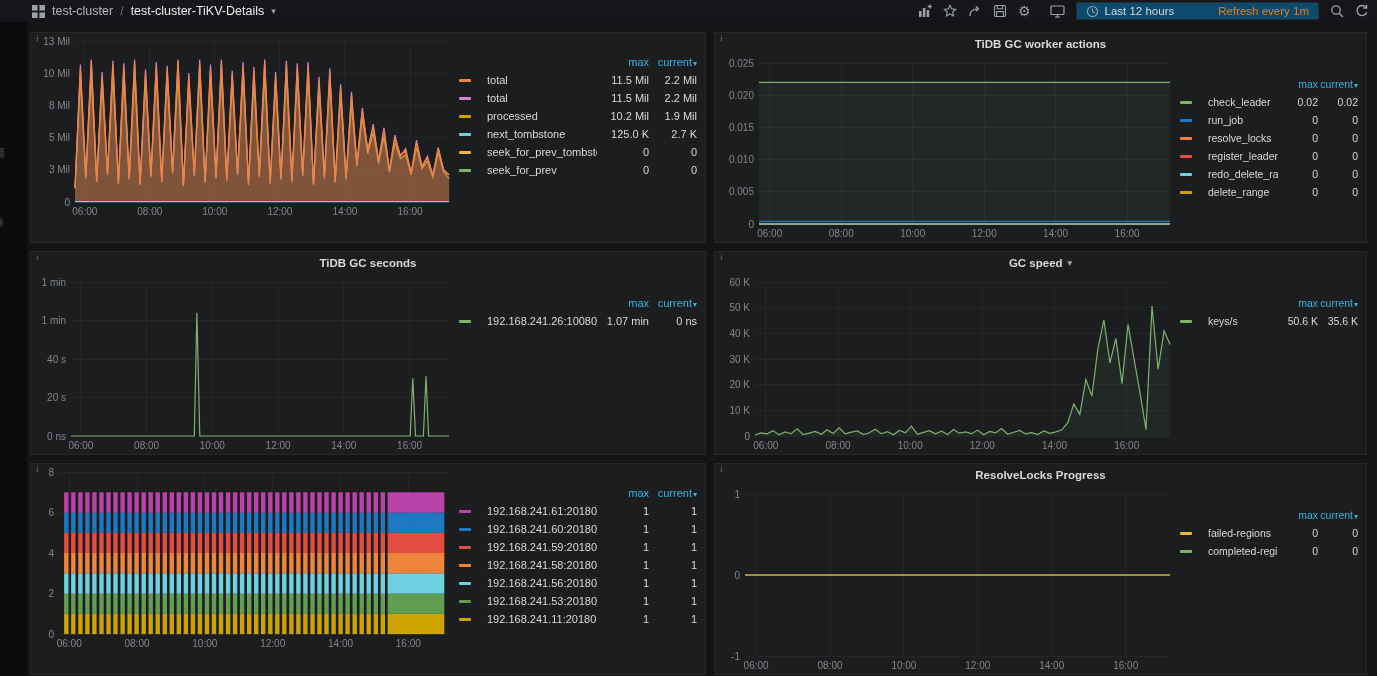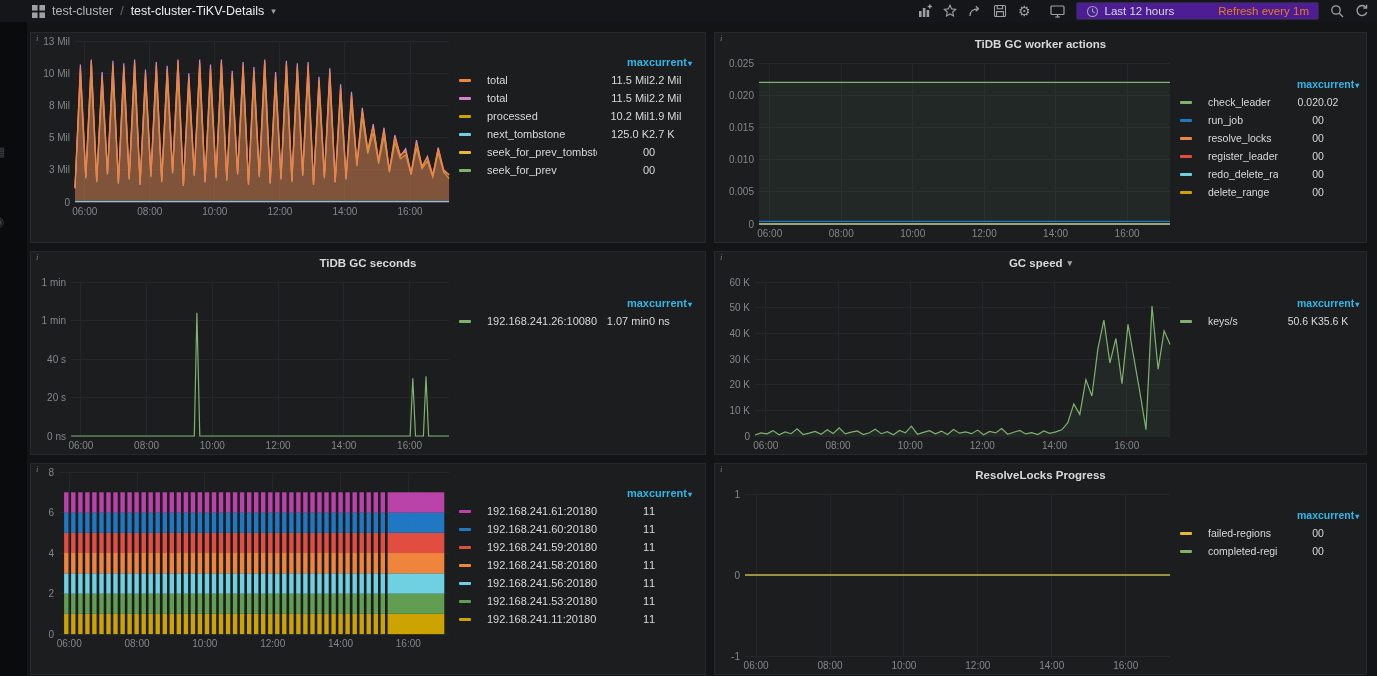--- a/index.html
+++ b/index.html
@@ -19,21 +19,21 @@
   .crumb-folder { color:#b4b6b8; cursor:pointer; }
   .crumb-sep { color:#6a6c6e; }
   .crumb-title { color:#eceded; cursor:pointer; }
   .caret { color:#9ea1a4; font-size:9px; }
   .nav-right { display:flex; align-items:center; gap:11px; padding-right:4px; }
   .nav-icon { display:flex; align-items:center; cursor:pointer; color:#9ea1a4; }
   .nav-icon svg { display:block; }
   .gear-glyph { font-size:14px; line-height:14px; color:#9ea1a4; }
   .time-box {
     display:flex; align-items:center; gap:6px;
-    background:#4c1d95; border:1px solid #2b2d30; border-radius:2px;
+    background:#0c4a6e; border:1px solid #2b2d30; border-radius:2px;
     padding:1px 9px; height:18px; font-size:11.5px; cursor:pointer;
   }
   .refresh-text { color:#eb7b18;margin-left:38px; }
   
   .main { display:flex; height:654px; }
   .sidebar { width:27px; background:#0a0b0d; position:relative; overflow:hidden; flex:none; }
   .side-icon { position:absolute; left:-7px; color:#3c3f42; font-size:13px; cursor:pointer; }
   .content {
     flex:1; padding:10px 10px 0 3px;
     display:grid; grid-template-columns:676px 1fr; grid-template-rows:211px 204px 212px;
@@ -51,26 +51,26 @@
   .panel-title {
     height:22px; flex:none; display:flex; align-items:center; justify-content:center;
     font-size:11.5px; font-weight:600; color:#d8d9da; gap:5px; cursor:pointer;
   }
   .title-caret { color:#9ea1a4; font-size:9px; }
   .panel-body { flex:1; display:flex; min-height:0; }
   .chart { flex:1; position:relative; min-width:0; }
   .legend { width:248px; flex:none; padding:20px 8px 0 2px; font-size:11px; overflow:hidden; }
   .panel.right .legend { width:188px; font-size:10.5px; }
   .lg-head,.lg-row { display:flex; align-items:center; height:18px; white-space:nowrap; }
-  .lg-head { color:#33b5e5; font-weight:700; }
+  .lg-head { color:#33b5e5; font-weight:400; }
   .lg-spacer { flex:1; }
   .sw { width:12px; height:3px; border-radius:1px; margin-right:6px; flex:none; }
   .lg-label { flex:1; overflow:hidden; color:#d8d9da; cursor:pointer;padding-left:10px; }
   .lg-max { width:52px; text-align:right; flex:none; }
-  .lg-cur { width:48px; text-align:left; flex:none; }
+  .lg-cur { width:48px; text-align:right; flex:none; }
   .panel.right .lg-max { width:40px; }
   .panel.right .lg-cur { width:40px; }
   .hd-caret { font-size:8px; margin-left:1px; }
   
   .grid-line { stroke:#242629; stroke-width:1; shape-rendering:crispEdges; }
   .ylab, .xlab { fill:#84878a; font-size:10px; font-family:"Liberation Sans", sans-serif; }
 </style>
 </head>
 <body>
 

